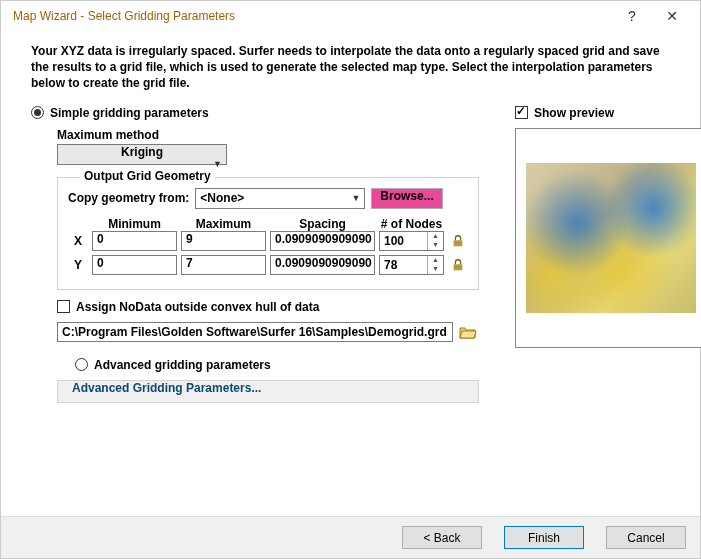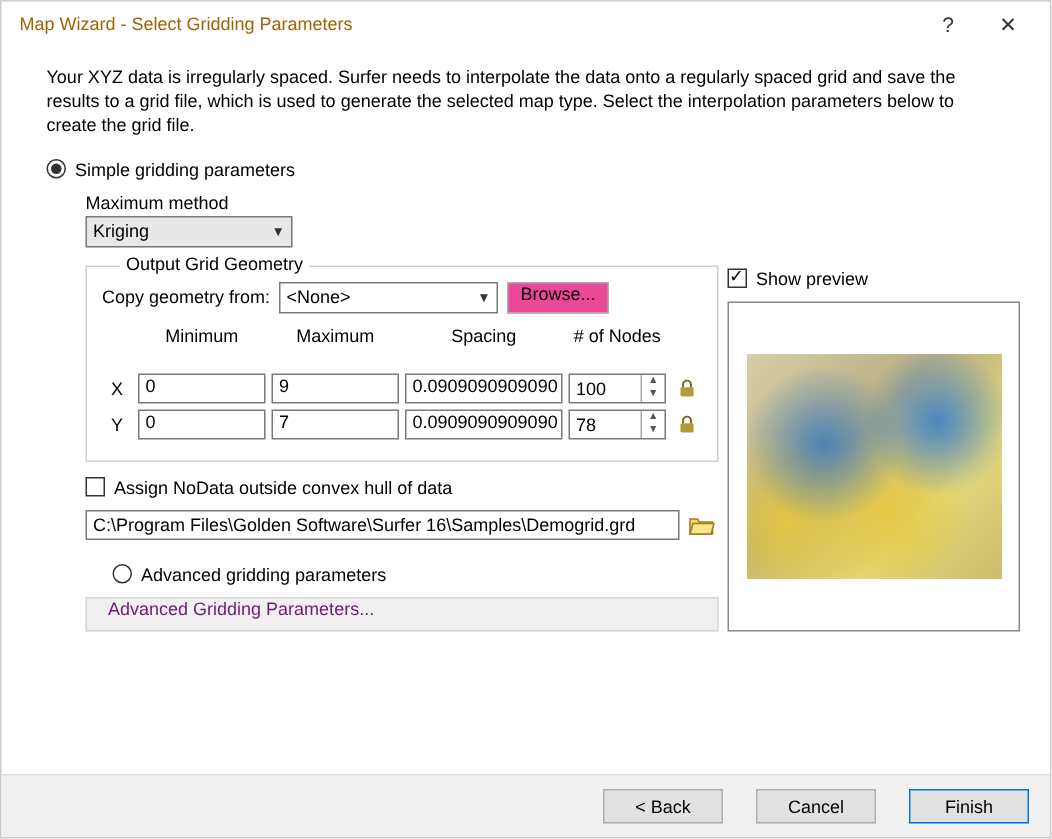--- a/index.html
+++ b/index.html
@@ -1,41 +1,41 @@
 <!DOCTYPE html>
 <html><head>
 <meta charset="utf-8">
 <style>
 * { box-sizing: border-box; font-family: "Segoe UI", Tahoma, sans-serif; }
 body { margin: 0; background: #fff; width: 701px; height: 559px; overflow: hidden; font-size: 12px; color: #000; }
 .window { width: 701px; height: 559px; background: #fff; border: 1px solid #ccc; position: relative; }
 .titlebar { height: 30px; display: flex; align-items: center; padding: 0 8px 0 12px; }
 .titlebar .title { flex: 1; font-size: 12px; color: #a16207; }
 .titlebar .btn { width: 40px; text-align: center; font-size: 14px; color: #333; cursor: default; }
-.content { padding: 12px 20px 10px 30px; }
+.content { padding: 12px 20px 10px 30px; font-weight: bold; }
 .intro { font-size: 12px; line-height: 1.35; margin-bottom: 14px; padding-right: 10px; }
-.cols { display: flex; gap: 6px; align-items: flex-end; }
+.cols { display: flex; gap: 36px; align-items: flex-start; }
 .leftcol { flex: 1; }
 .rightcol { width: 200px; }
 .radio-row { display: flex; align-items: center; gap: 6px; margin-bottom: 8px; }
 .radio-row .radio { width: 13px; height: 13px; border: 1px solid #333; border-radius: 50%; position: relative; background: #fff; }
 .radio-row .radio.sel::after { content:""; position:absolute; inset:2px; background:#333; border-radius:50%; }
 .check-row { display:flex; align-items:center; gap:6px; margin-bottom:8px; }
 .check-box { width:13px; height:13px; border:1px solid #333; background:#fff; position:relative; }
 .check-box.checked::after { content:"✓"; position:absolute; top:-3px; left:0; font-size:12px; color:#000; }
 .section-label { font-size:12px; margin-top:8px; margin-bottom:2px; }
-.dropdown { display:flex; align-items:center; border:1px solid #7a7a7a; height:21px; background:#e8e8e8; padding:0 4px; width:138px; }
+.dropdown { display:flex; align-items:center; border:1px solid #7a7a7a; height:21px; background:#e8e8e8; padding:0 4px; width:170px;flex-direction:column; }
 .dropdown .chev { margin-left:auto; font-size:9px; color:#333; }
 .fieldset { border:1px solid #d0d0d0; padding:6px 10px 10px 10px; margin-top:12px; position:relative; }
 .fieldset .legend { position:absolute; top:-9px; left:8px; background:#fff; padding:0 4px; font-size:12px;margin-left:14px; }
 .copyrow { display:flex; align-items:center; gap:6px; margin:4px 0 8px 0; }
-.copy-dd { display:flex; align-items:center; border:1px solid #7a7a7a; height:21px; background:#fff; padding:0 4px; width:146px; }
+.copy-dd { display:flex; align-items:center; border:1px solid #7a7a7a; height:21px; background:#fff; padding:0 4px; width:170px; }
 .copy-dd .chev { margin-left:auto; font-size:9px; color:#333; }
 .btn-browse { border:1px solid #adadad; background:#ec4899; height:21px; padding:0 8px; font-size:12px; }
-.grid-hdr { display:grid; grid-template-columns:20px 85px 85px 105px 65px 20px; gap:4px; font-size:12px; text-align:center; align-items:end; margin-bottom:18px;}
+.grid-hdr { display:grid; grid-template-columns:20px 85px 85px 105px 65px 20px; gap:4px; font-size:12px; text-align:center; align-items:end; margin-bottom:0;}
 .grid-row { display:grid; grid-template-columns:20px 85px 85px 105px 65px 20px; gap:4px; align-items:center; margin-bottom:4px; }
 .grid-row .lbl { font-size:12px; text-align:center; }
 .txtin { height:20px; border:1px solid #7a7a7a; background:#fff; padding:0 4px; font-size:12px; width:100%; text-align:left; }
 .txtin.right { text-align:right; }
 .spinner { display:flex; border:1px solid #7a7a7a; height:20px; background:#fff; }
 .spinner .val { flex:1; padding:0 4px; font-size:12px; display:flex; align-items:center; }
 .spinner .arrows { width:16px; display:flex; flex-direction:column; border-left:1px solid #aaa; }
 .spinner .arrows div { flex:1; font-size:7px; text-align:center; line-height:8px; color:#555; }
 .lockcell { display:flex; align-items:center; justify-content:center; }
 .lock-svg { width:14px; height:14px; }
@@ -44,21 +44,21 @@
 .folder-btn { width:22px; height:20px; display:flex; align-items:center; justify-content:center; }
 .preview-box { border:1px solid #888; height:220px; margin-top:8px; padding:10px; display:flex; align-items:center; justify-content:center; background:#fff; }
 .preview-inner { width:170px; height:150px; background:
   radial-gradient(circle at 30% 40%, rgba(30,110,200,0.7), transparent 35%),
   radial-gradient(circle at 75% 30%, rgba(40,120,210,0.8), transparent 30%),
   radial-gradient(circle at 55% 70%, rgba(230,200,60,0.9), transparent 40%),
   radial-gradient(circle at 15% 75%, rgba(230,200,60,0.9), transparent 35%),
   linear-gradient(135deg, #d8cfa9 0%, #b9ae82 40%, #e6d97a 70%, #c9bc6d 100%);
   position:relative;
 }
-.adv-btn { color:#701a75; background:#f0f0f0; border:1px solid #d4d4d4; height:23px; padding:0 14px; font-size:12px; margin-left:26px; margin-top:4px; cursor:default; }
+.adv-btn { color:#0c4a6e; background:#f0f0f0; border:1px solid #d4d4d4; height:23px; padding:0 14px; font-size:12px; margin-left:26px; margin-top:4px; cursor:default; }
 .footer { position:absolute; bottom:0; left:0; right:0; height:42px; border-top:1px solid #ddd; background:#f0f0f0; display:flex; align-items:center; justify-content:flex-end; gap:22px; padding:0 14px; }
 .footer .fbtn { width:80px; height:23px; border:1px solid #adadad; background:#e1e1e1; font-size:12px; text-align:center; display:flex; align-items:center; justify-content:center; }
 .footer .fbtn.primary { border:1px solid #0078d7; }
 </style>
 </head>
 <body>
 
 <div class="window">
   <div class="titlebar">
     <div class="title">Map Wizard - Select Gridding Parameters</div>
@@ -175,16 +175,16 @@
         </div>
         <div class="preview-box">
           <div class="preview-inner"></div>
         </div>
       </div>
     </div>
   </div>
 
   <div class="footer">
     <div class="fbtn">&lt; Back</div>
+    <div class="fbtn primary">Finish</div>
     <div class="fbtn">Cancel</div>
-    <div class="fbtn primary">Finish</div>
   </div>
 </div>
 
 </body></html>

